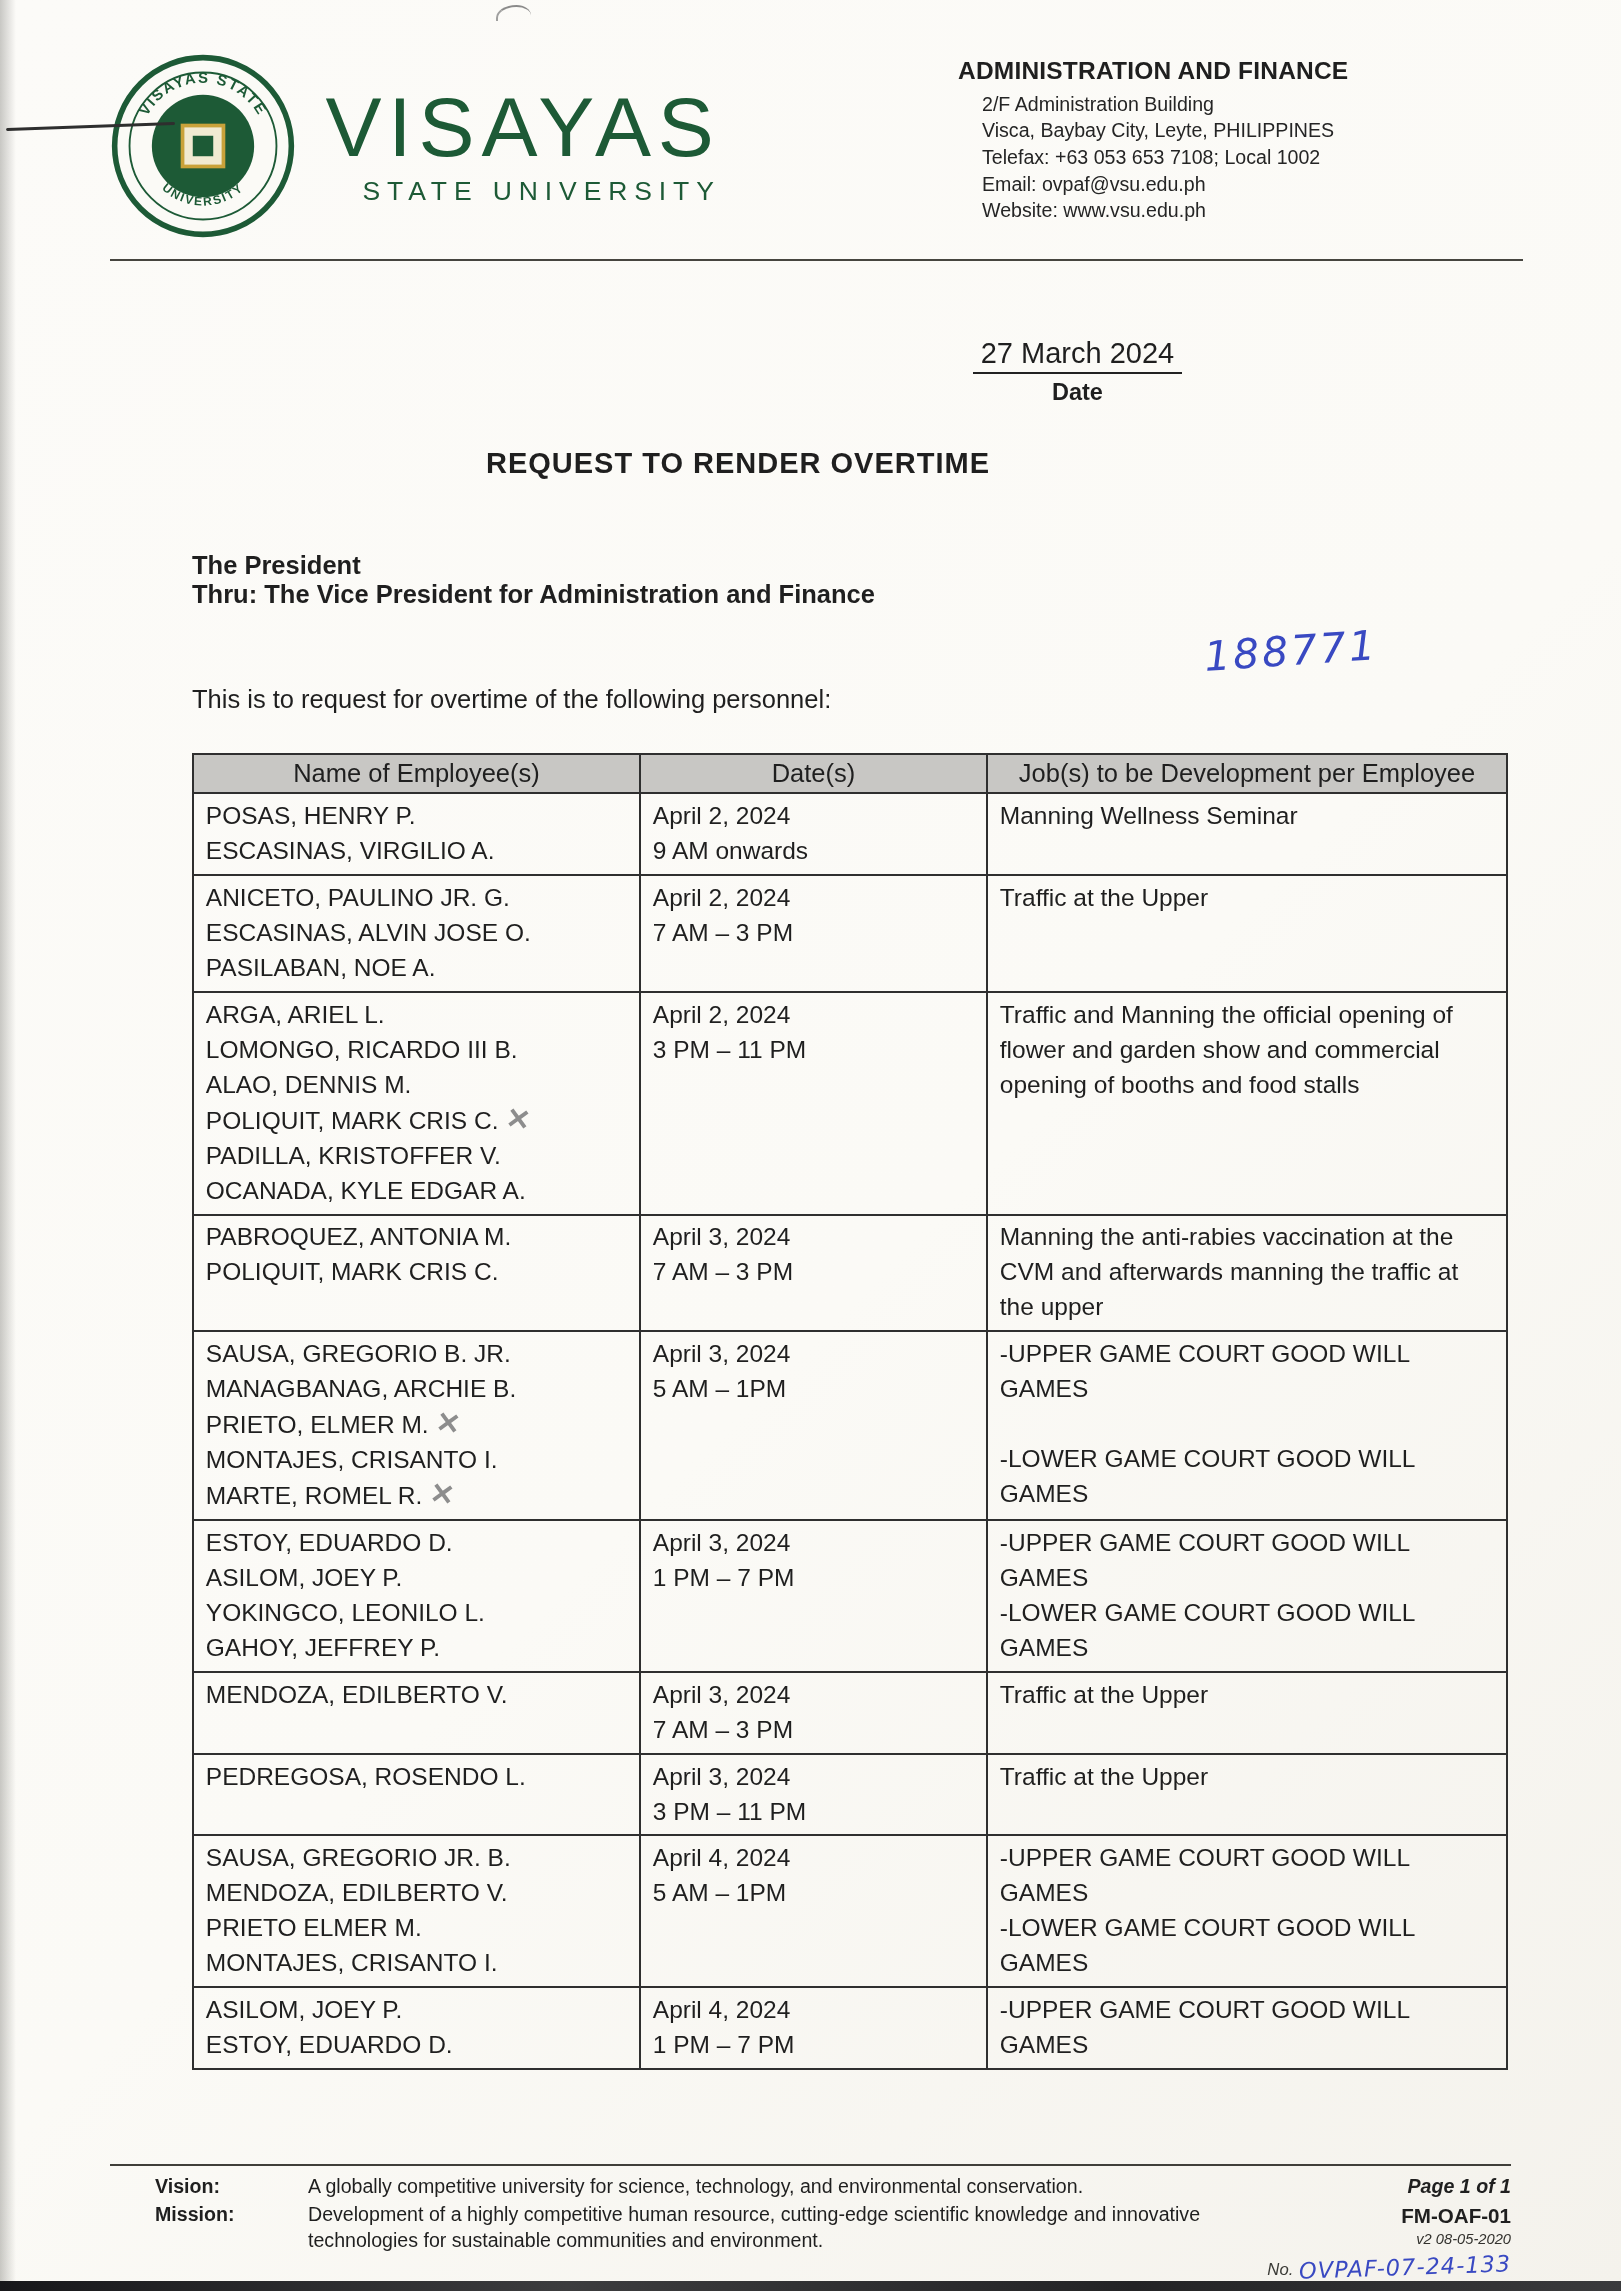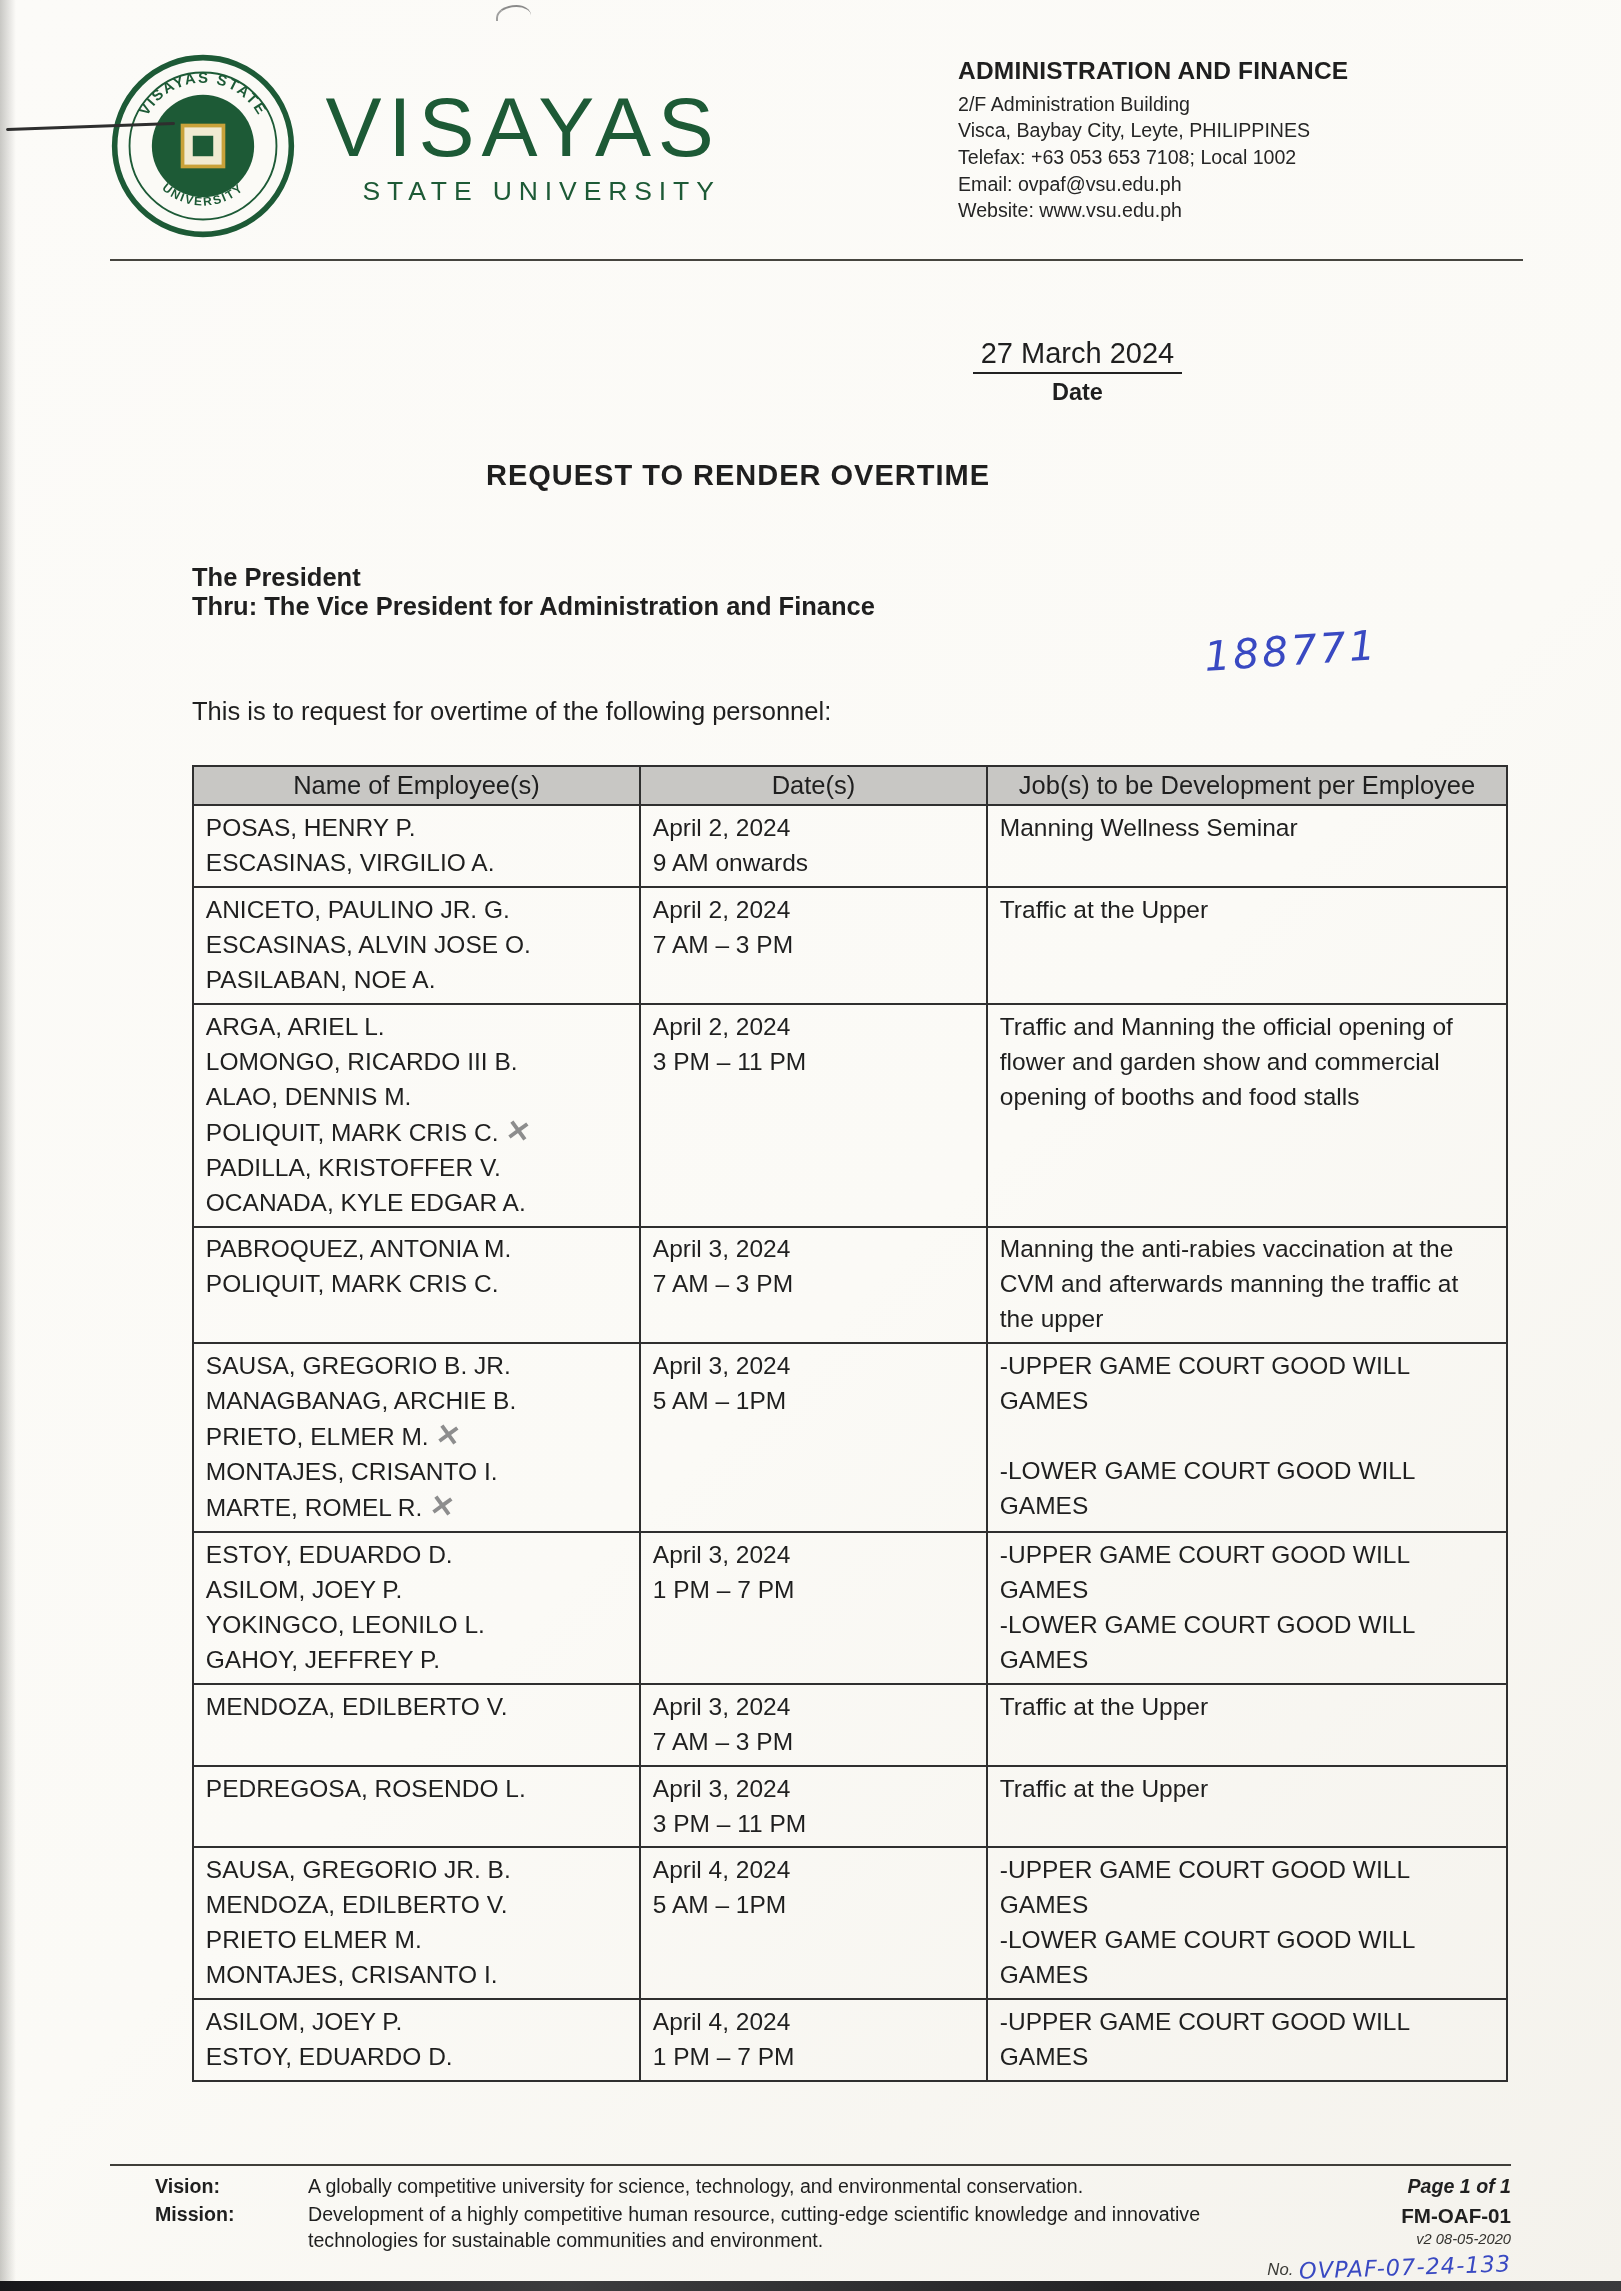--- a/index.html
+++ b/index.html
@@ -29,29 +29,29 @@
     border-radius:70% 50% 0 0 / 100% 80% 0 0; opacity:.8; }
 
   
   .header { display:flex; align-items:flex-start; }
   .logo-group { display:flex; align-items:center; gap:23.5px; }
   .seal { width:186px; height:186px; flex:0 0 auto; }
   .wordmark-main { font-size:84px; line-height:1; letter-spacing:6.9px; color:#1d5a36; font-weight:400;text-align:right; }
   .wordmark-sub  { font-size:26.5px; letter-spacing:6.9px; color:#1d5a36; margin:7.8px 0 0 43px; }
   .office-block { margin-left:auto; width:565px; padding-top:3.9px; }
   .office-title { font-weight:bold; font-size:24.5px; line-height:1.18; letter-spacing:0.2px; }
-  .office-address { font-size:19.6px; line-height:1.36; margin-top:4.9px; color:#252525; }
+  .office-address { font-size:19.6px; line-height:1.36; margin-top:4.9px; color:#252525;margin-left:24px; }
   .header-rule { border:none; border-top:2.9px solid #46453f; margin-top:19.6px; }
 
   
   .doc-body { margin-left:82px; width:1092px; position:relative; }
   .date-block { width:max-content; margin:76px 102px 0 auto; text-align:center; }
   .date-value { font-size:29px; border-bottom:2px solid #222; padding:0 7.8px 2.9px; }
   .date-label { font-size:23.5px; font-weight:bold; margin-top:4.9px; }
-  .doc-title { text-align:center; font-size:29px; font-weight:bold; letter-spacing:1px; margin-top:53px; }
+  .doc-title { text-align:center; font-size:29px; font-weight:bold; letter-spacing:1px; margin-top:41px; }
   .recipient { margin-top:71px; font-size:25.5px; font-weight:bold; }
   .thru { font-size:25.5px; font-weight:bold; }
   .intro { margin-top:76px; font-size:25.5px; }
   .handwritten-number {
     position:absolute; top:290px; left:1012px;
     color:#3949c2; font-size:41px; font-style:italic; letter-spacing:2.9px;
     transform:rotate(-4deg); font-family:"DejaVu Sans", sans-serif;
   }
 
   

